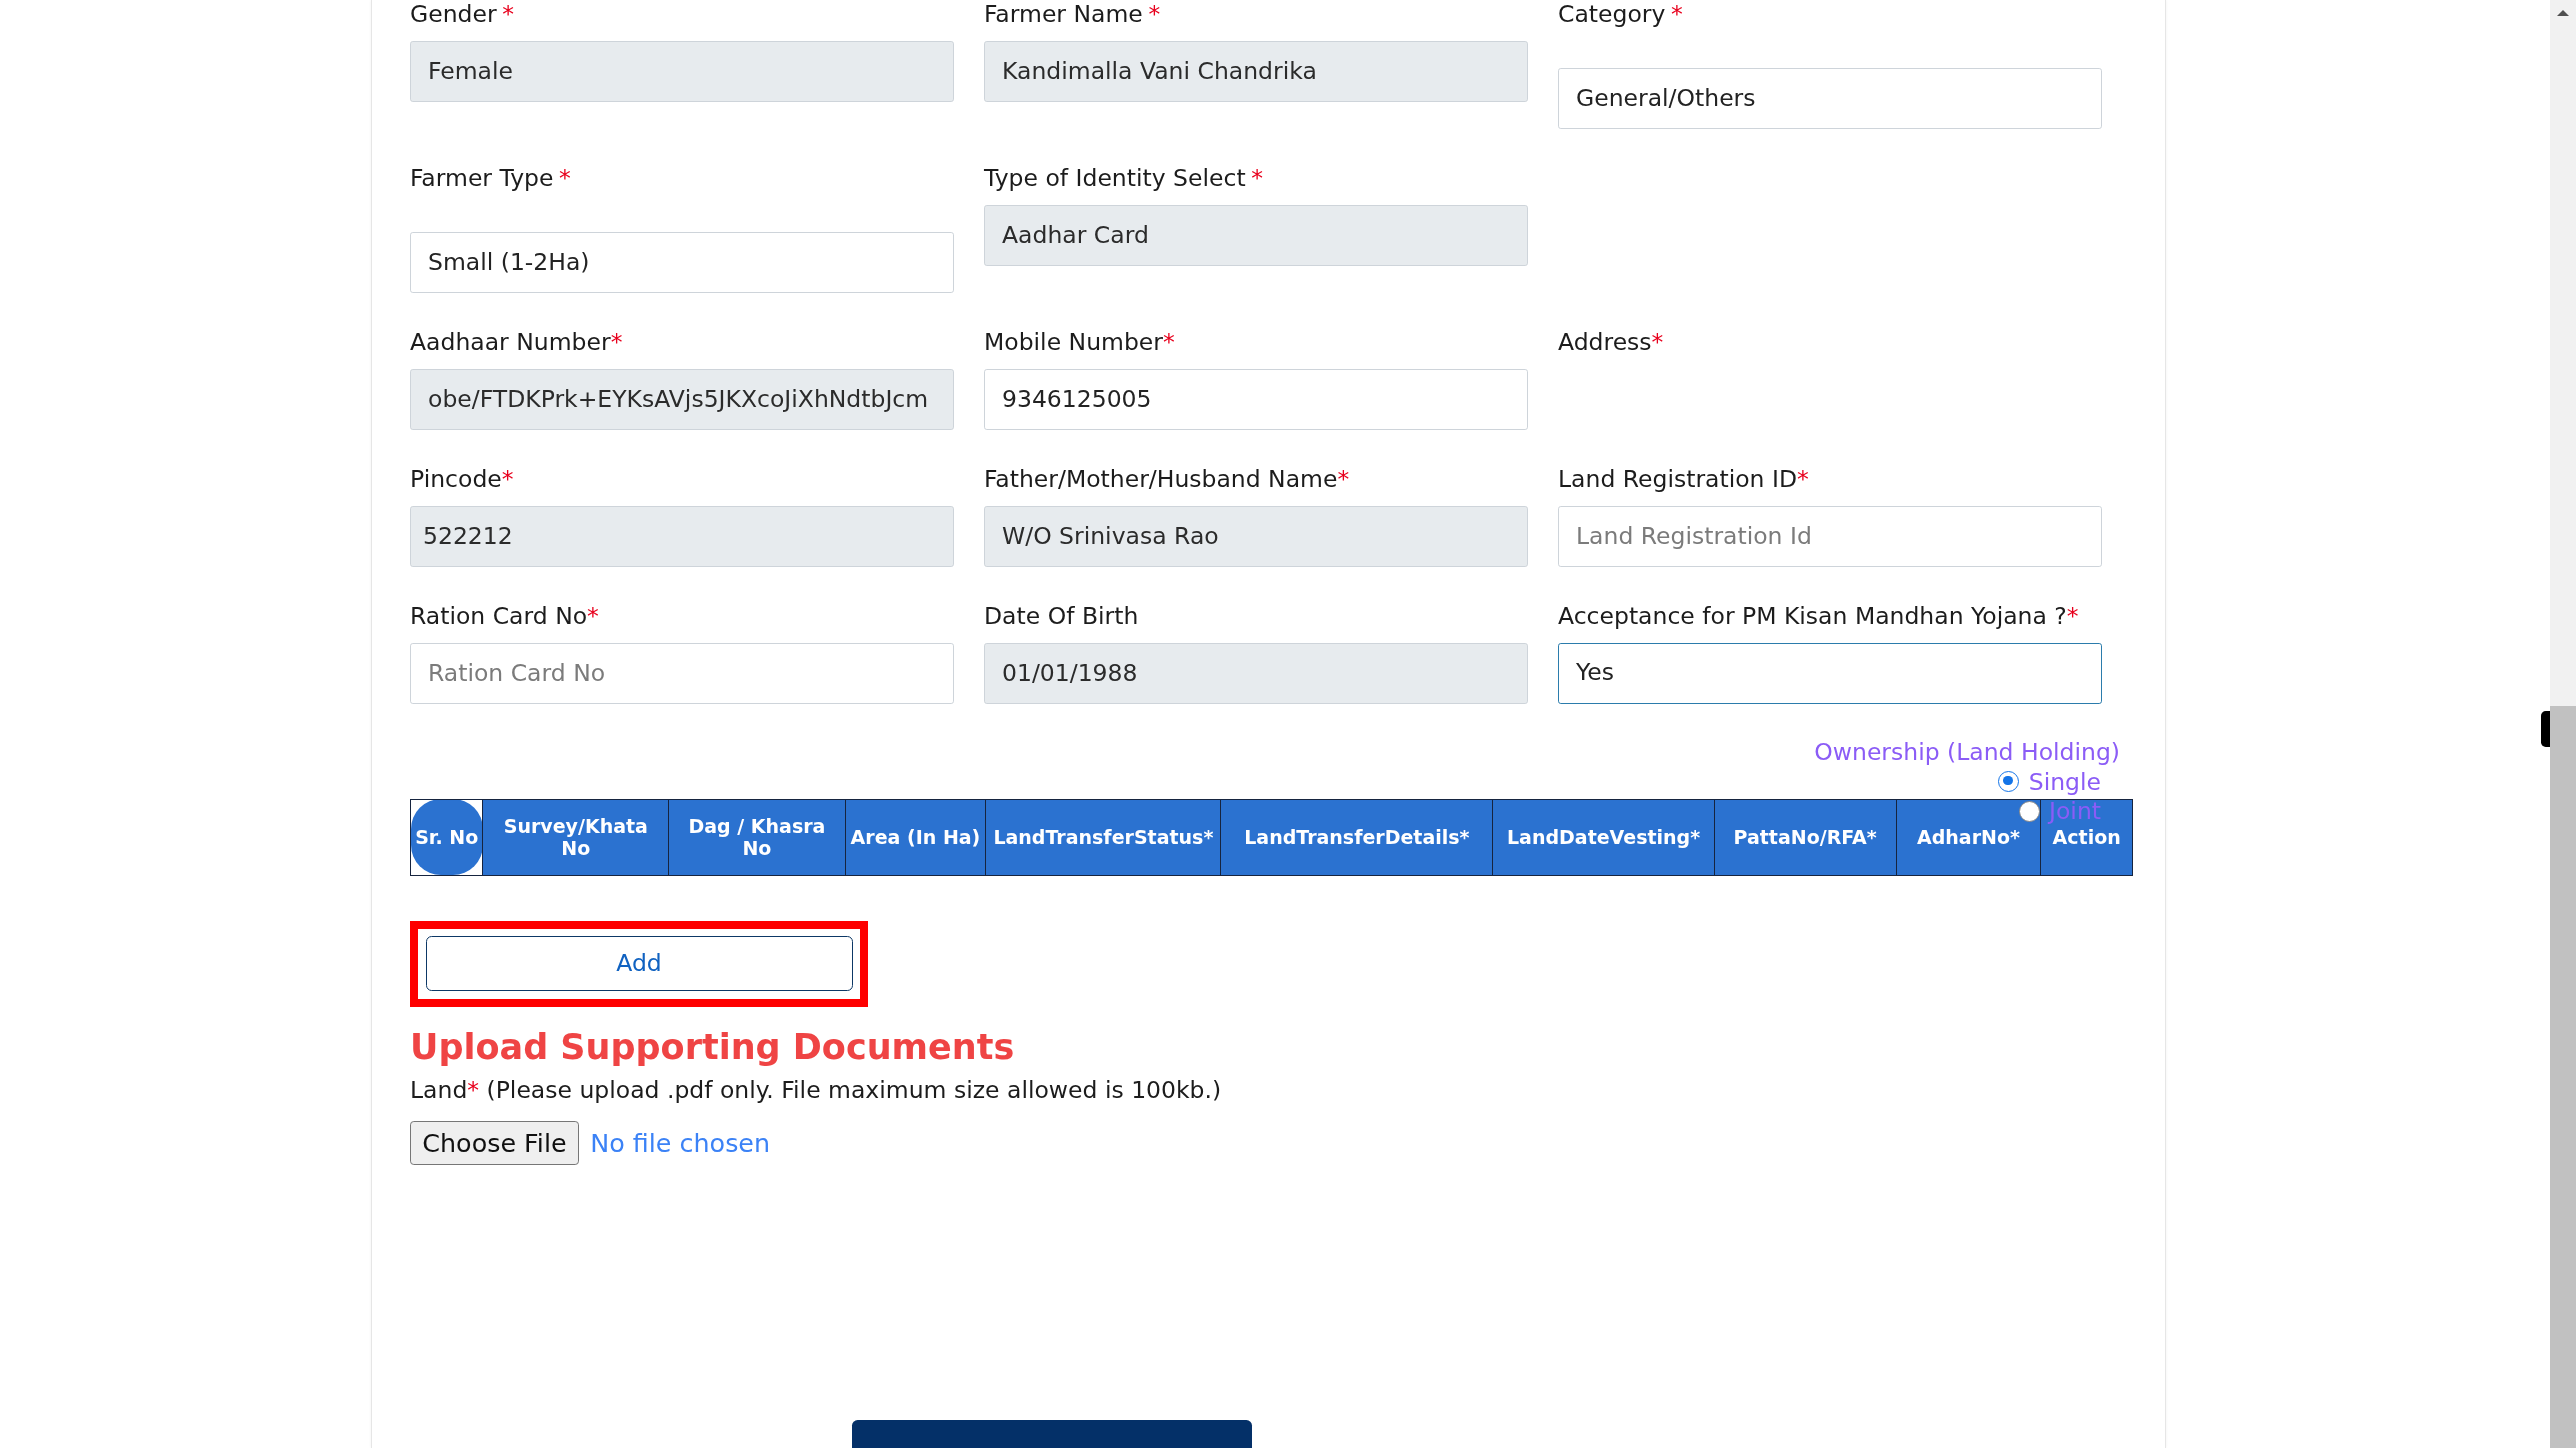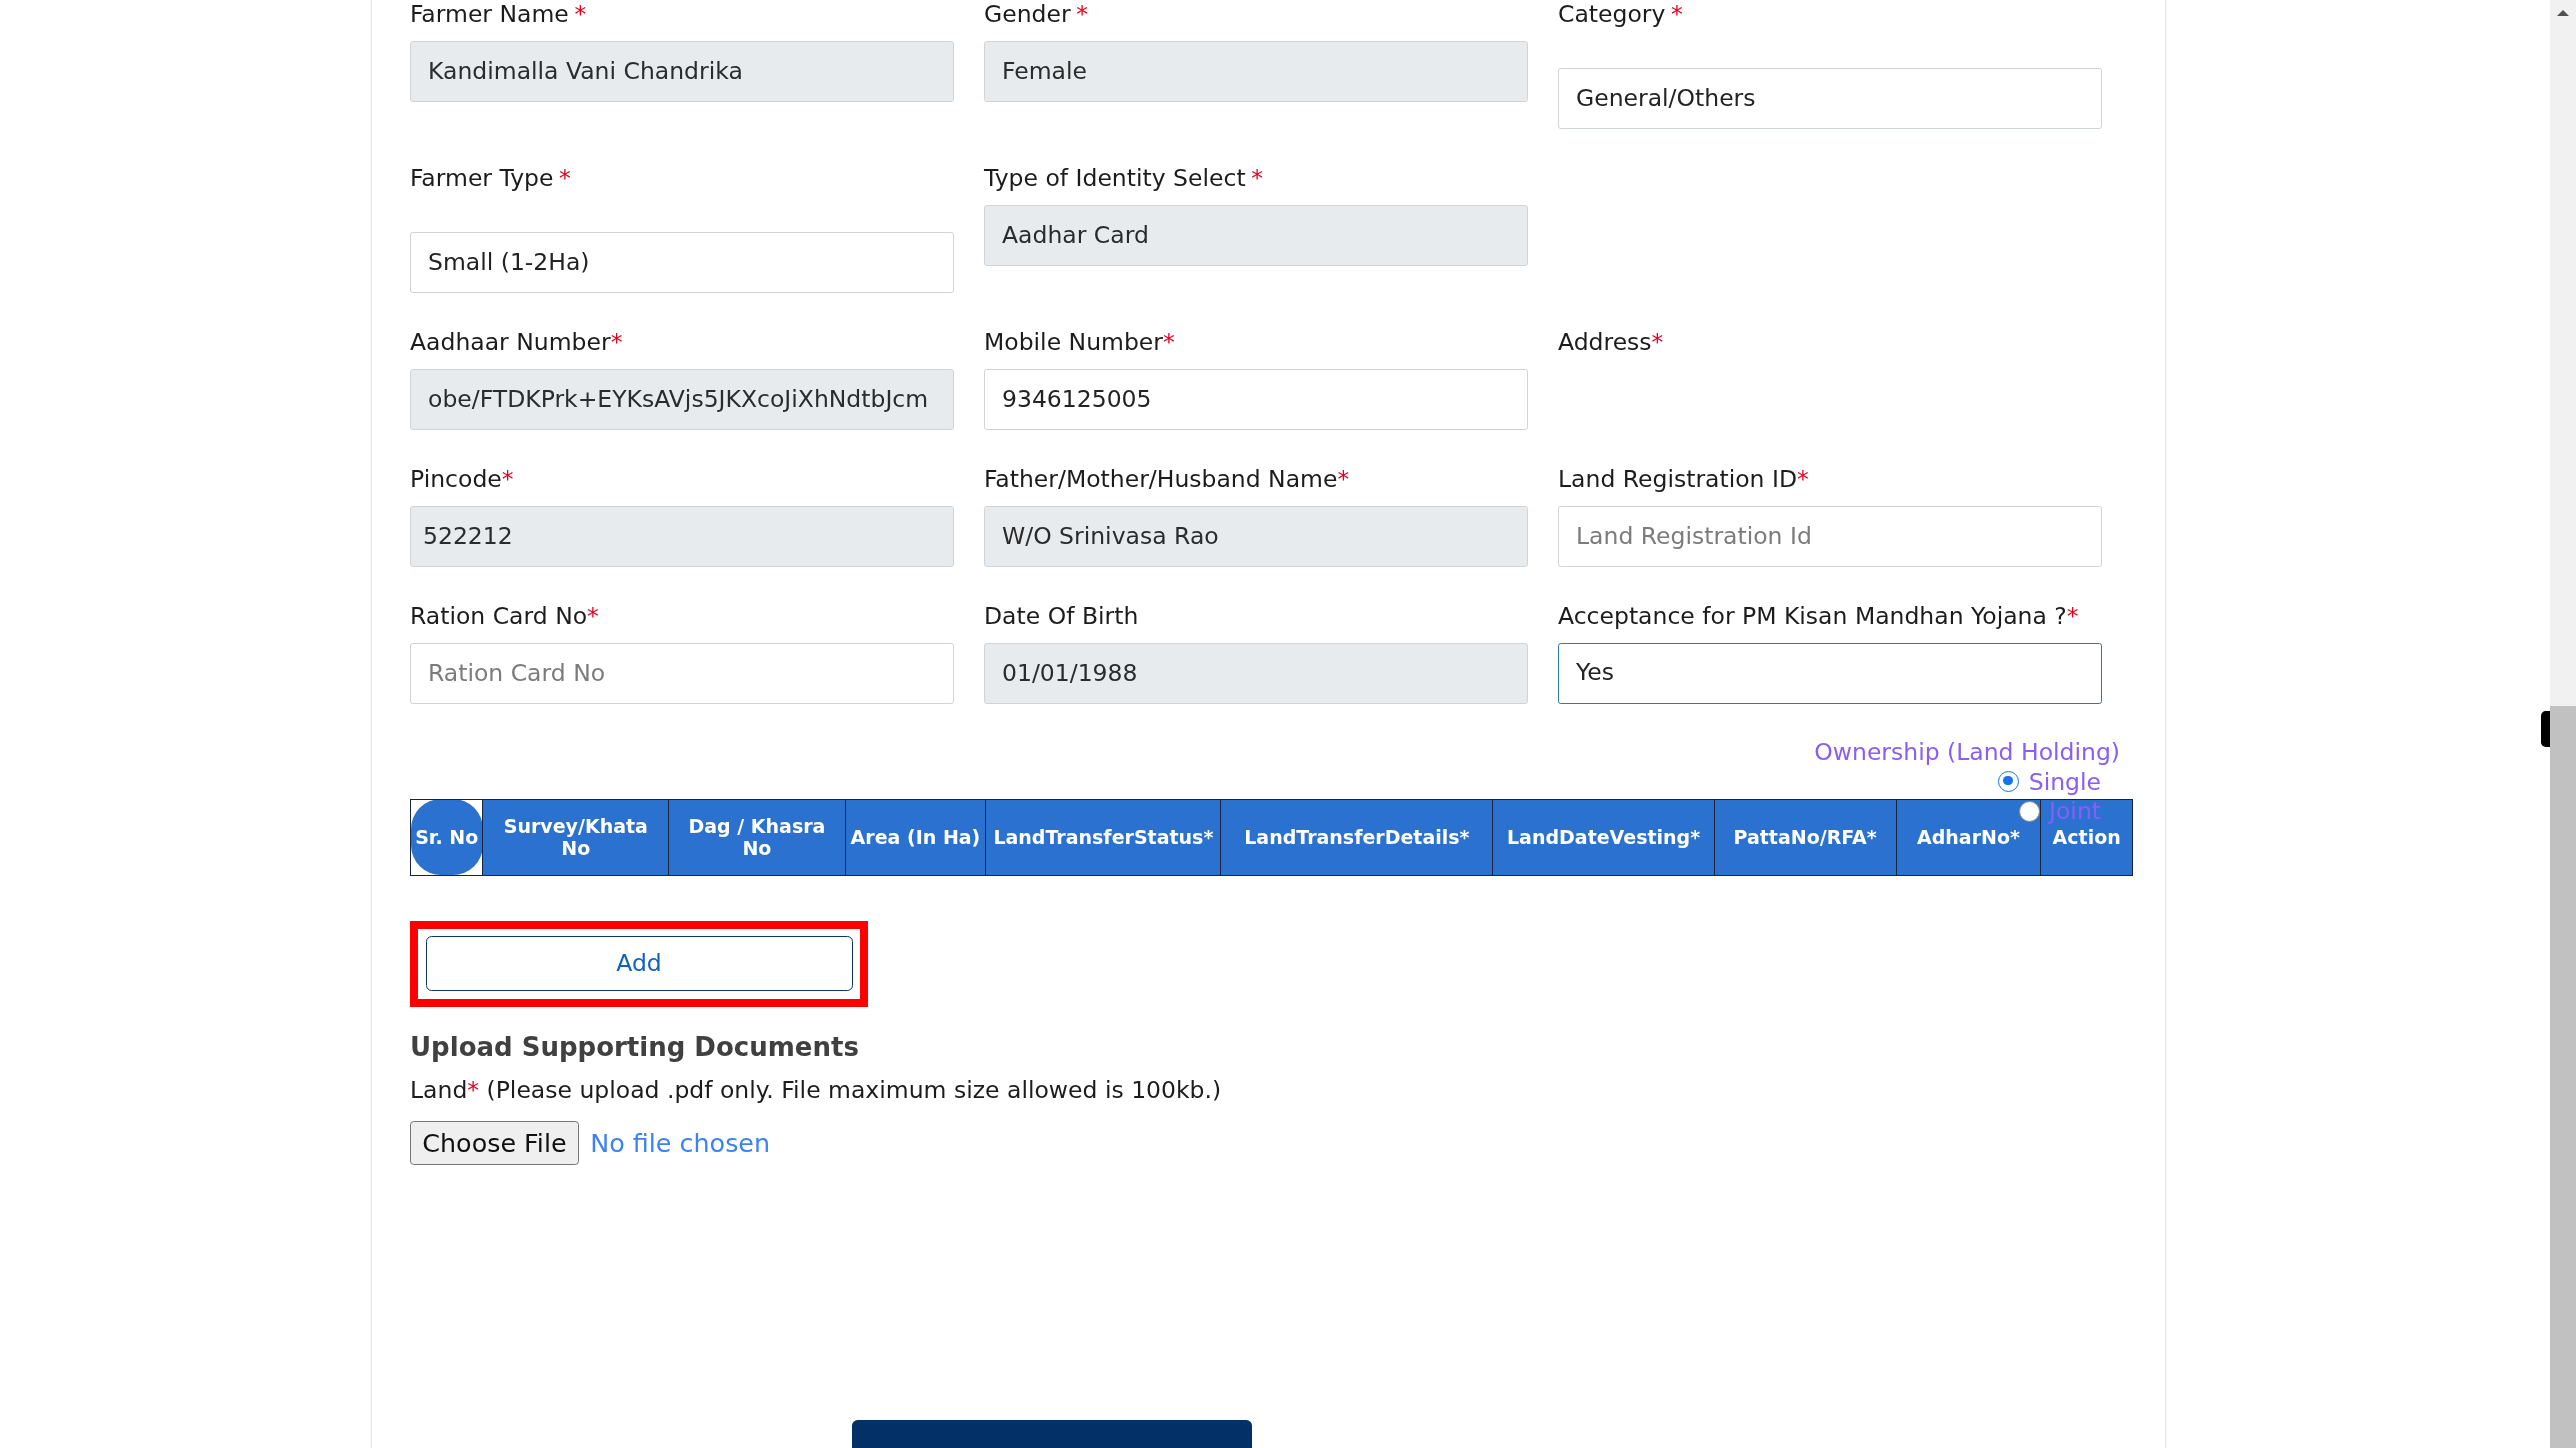--- a/index.html
+++ b/index.html
@@ -182,23 +182,23 @@
     font-size: 23.5px;
     font-family: inherit;
     line-height: 51px;
     text-align: center;
     cursor: pointer;
     padding: 0;
   }
 
   
   .upload-title {
-    font-size: 26px;
+    font-size: 35px;
     font-weight: bold;
-    color: #404040;
+    color: #ef4444;
     margin-top: 24.5px;
     line-height: 32px;
   }
   .upload-note {
     font-size: 23.5px;
     color: #1c1c1c;
     margin-top: 13px;
     line-height: 28px;
   }
   .file-row {
@@ -276,26 +276,26 @@
 
 <div id="viewport">
 
   <div class="page-bg-left"></div>
   <div class="page-bg-right"></div>
 
   <div class="card">
     <div class="form-area" id="form-area">
         <div class="row" style="margin-top: 0px;">
           <div class="col">
+            <div class="label"><span>Gender</span><span class="req-sp">*</span></div>
+            <div class="field disabled" style="margin-top: 13px;">Female</div>
+          </div>
+          <div class="col">
             <div class="label"><span>Farmer Name</span><span class="req-sp">*</span></div>
             <div class="field disabled" style="margin-top: 13px;">Kandimalla Vani Chandrika</div>
-          </div>
-          <div class="col">
-            <div class="label"><span>Gender</span><span class="req-sp">*</span></div>
-            <div class="field disabled" style="margin-top: 13px;">Female</div>
           </div>
           <div class="col">
             <div class="label"><span>Category</span><span class="req-sp">*</span></div>
             <div class="field" style="margin-top: 40px;">General/Others</div>
           </div>
         </div>
         <div class="row" style="margin-top: 35px;">
           <div class="col">
             <div class="label"><span>Farmer Type</span><span class="req-sp">*</span></div>
             <div class="field" style="margin-top: 40px;">Small (1-2Ha)</div>

